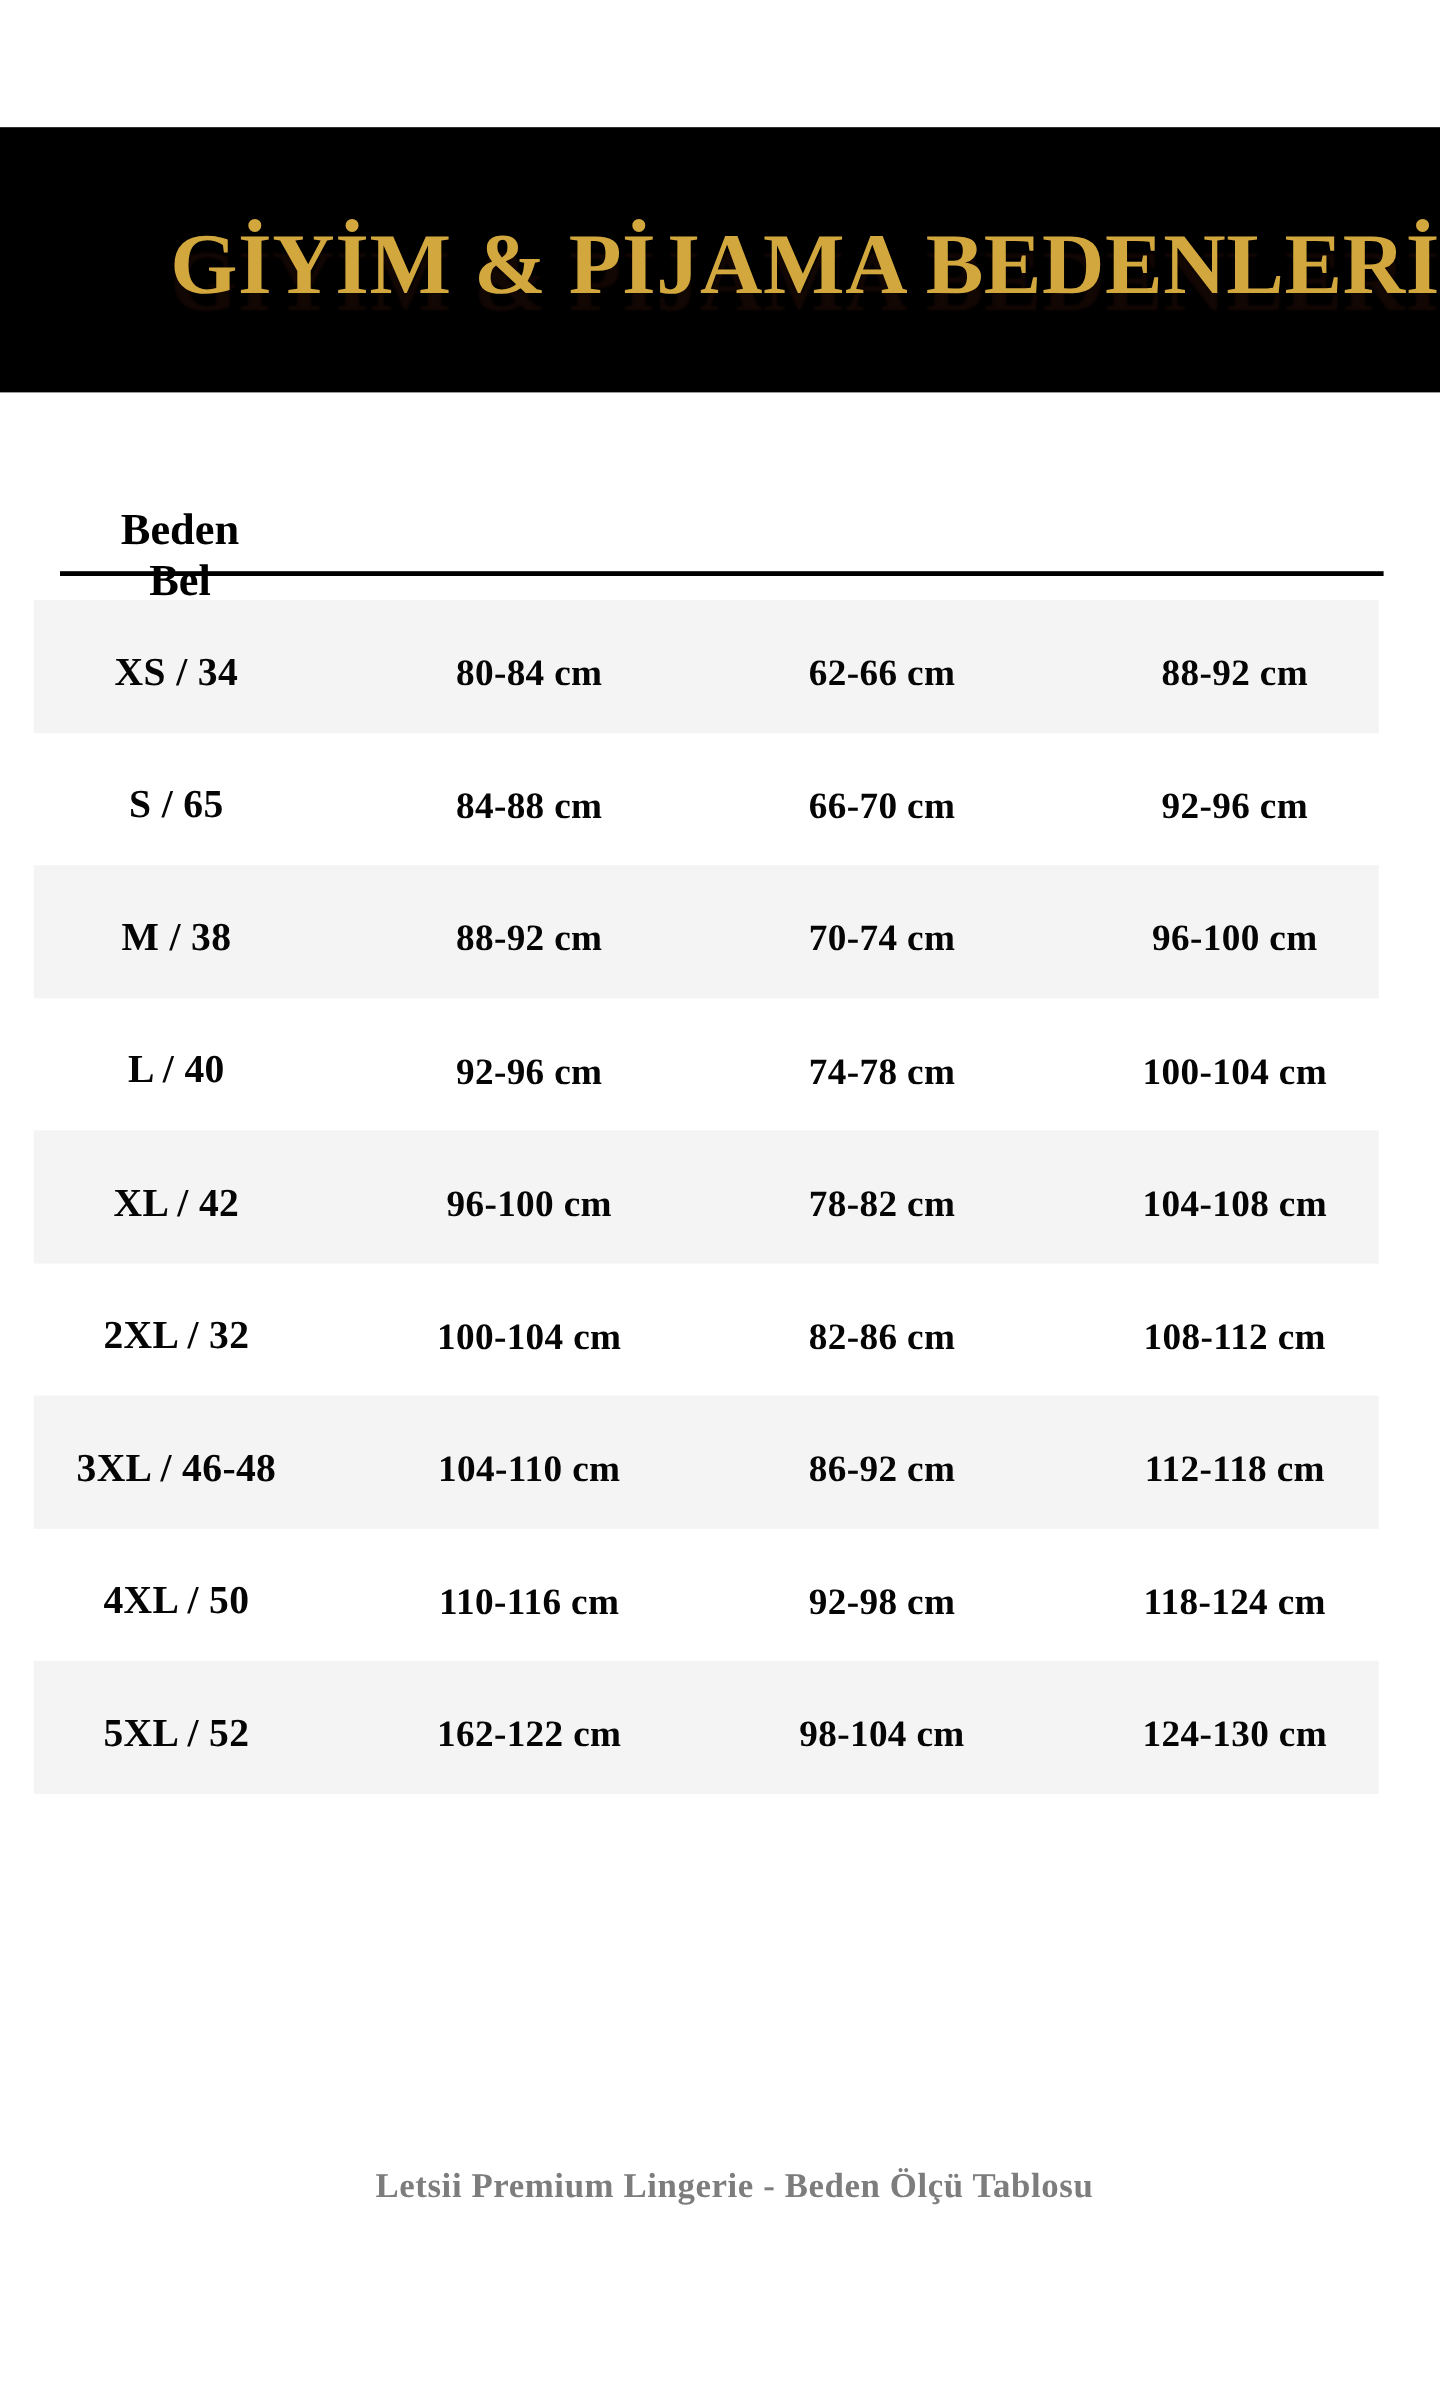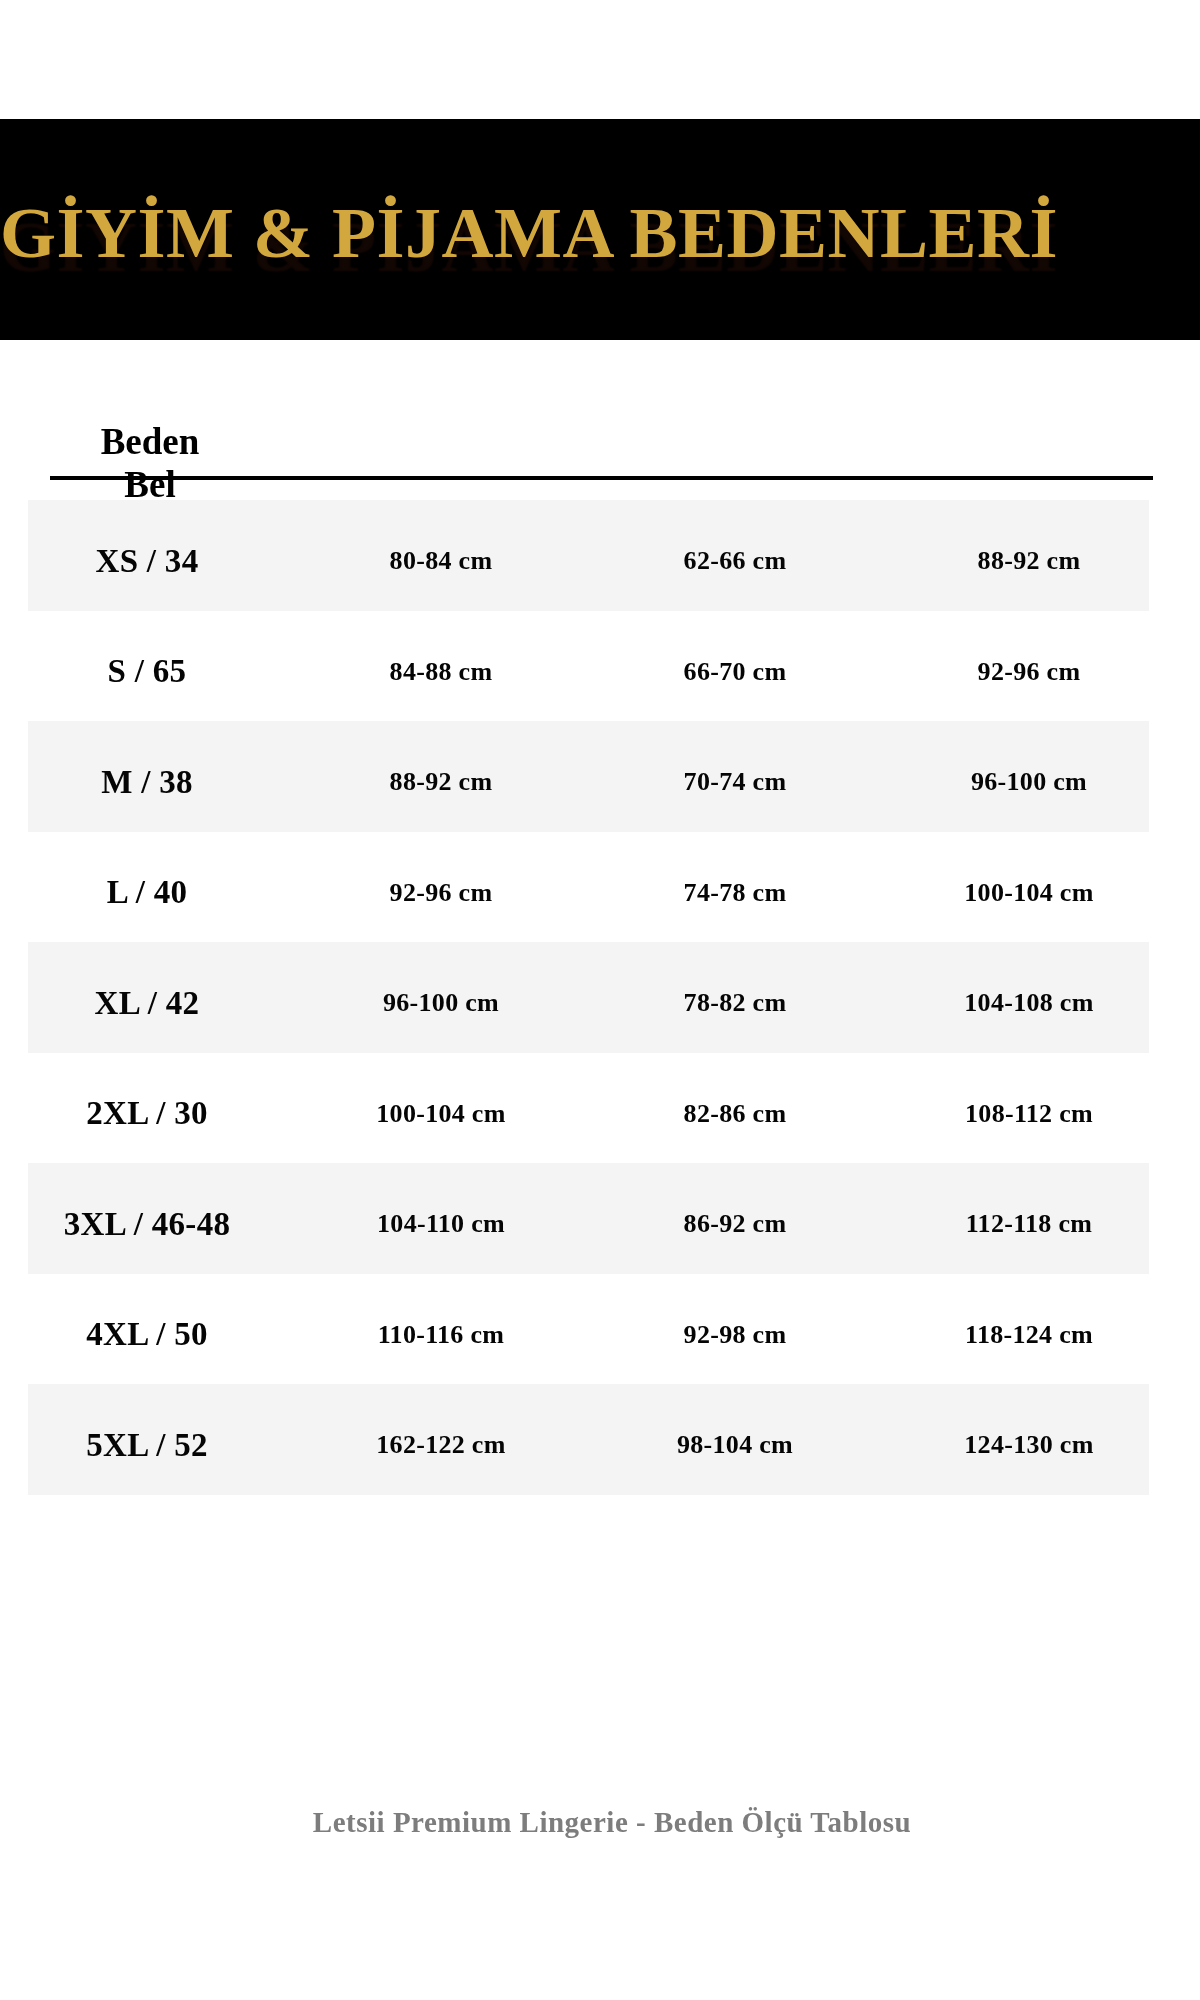--- a/index.html
+++ b/index.html
@@ -8,28 +8,28 @@
     width: 1200px;
     height: 2000px;
     background: #ffffff;
     font-family: "Liberation Serif", "DejaVu Serif", serif;
     overflow: hidden;
   }
 
   
   .banner {
     position: absolute;
-    top: 119px;
+    top: 106px;
     left: 0;
     width: 1200px;
     height: 221px;
     background: var(--banner-bg, #000000);
     display: flex;
     align-items: center;
-    justify-content: flex-start;
+    justify-content: flex-end;
   }
   .banner-title {
     color: var(--gold, #D2A83E);
     font-size: 72px;
     font-weight: 700;
     letter-spacing: 0.5px;
     white-space: nowrap;
     padding-top: 8px;
     text-shadow: 0 14px 2px rgba(70, 25, 15, 0.28);
   }
@@ -83,21 +83,21 @@
     background: var(--stripe, #F4F4F4);
   }
   .cell {
     position: relative;
     width: 300px;
     display: flex;
     align-items: center;
     justify-content: center;
     padding-top: 12px;
     box-sizing: border-box;
-    font-size: 26px;
+    font-size: 31px;
     font-weight: 700;
     color: #050505;
     letter-spacing: 0.3px;
   }
   .cell.size { font-size: 33px; }
 
   
   .footer {
     position: absolute;
     top: 1806px;
@@ -159,21 +159,21 @@
     </div>
 
     <div class="row striped">
       <div class="cell size">XL / 42</div>
       <div class="cell">96-100 cm</div>
       <div class="cell">78-82 cm</div>
       <div class="cell">104-108 cm</div>
     </div>
 
     <div class="row">
-      <div class="cell size">2XL / 30</div>
+      <div class="cell size">2XL / 32</div>
       <div class="cell">100-104 cm</div>
       <div class="cell">82-86 cm</div>
       <div class="cell">108-112 cm</div>
     </div>
 
     <div class="row striped">
       <div class="cell size">3XL / 46-48</div>
       <div class="cell">104-110 cm</div>
       <div class="cell">86-92 cm</div>
       <div class="cell">112-118 cm</div>

